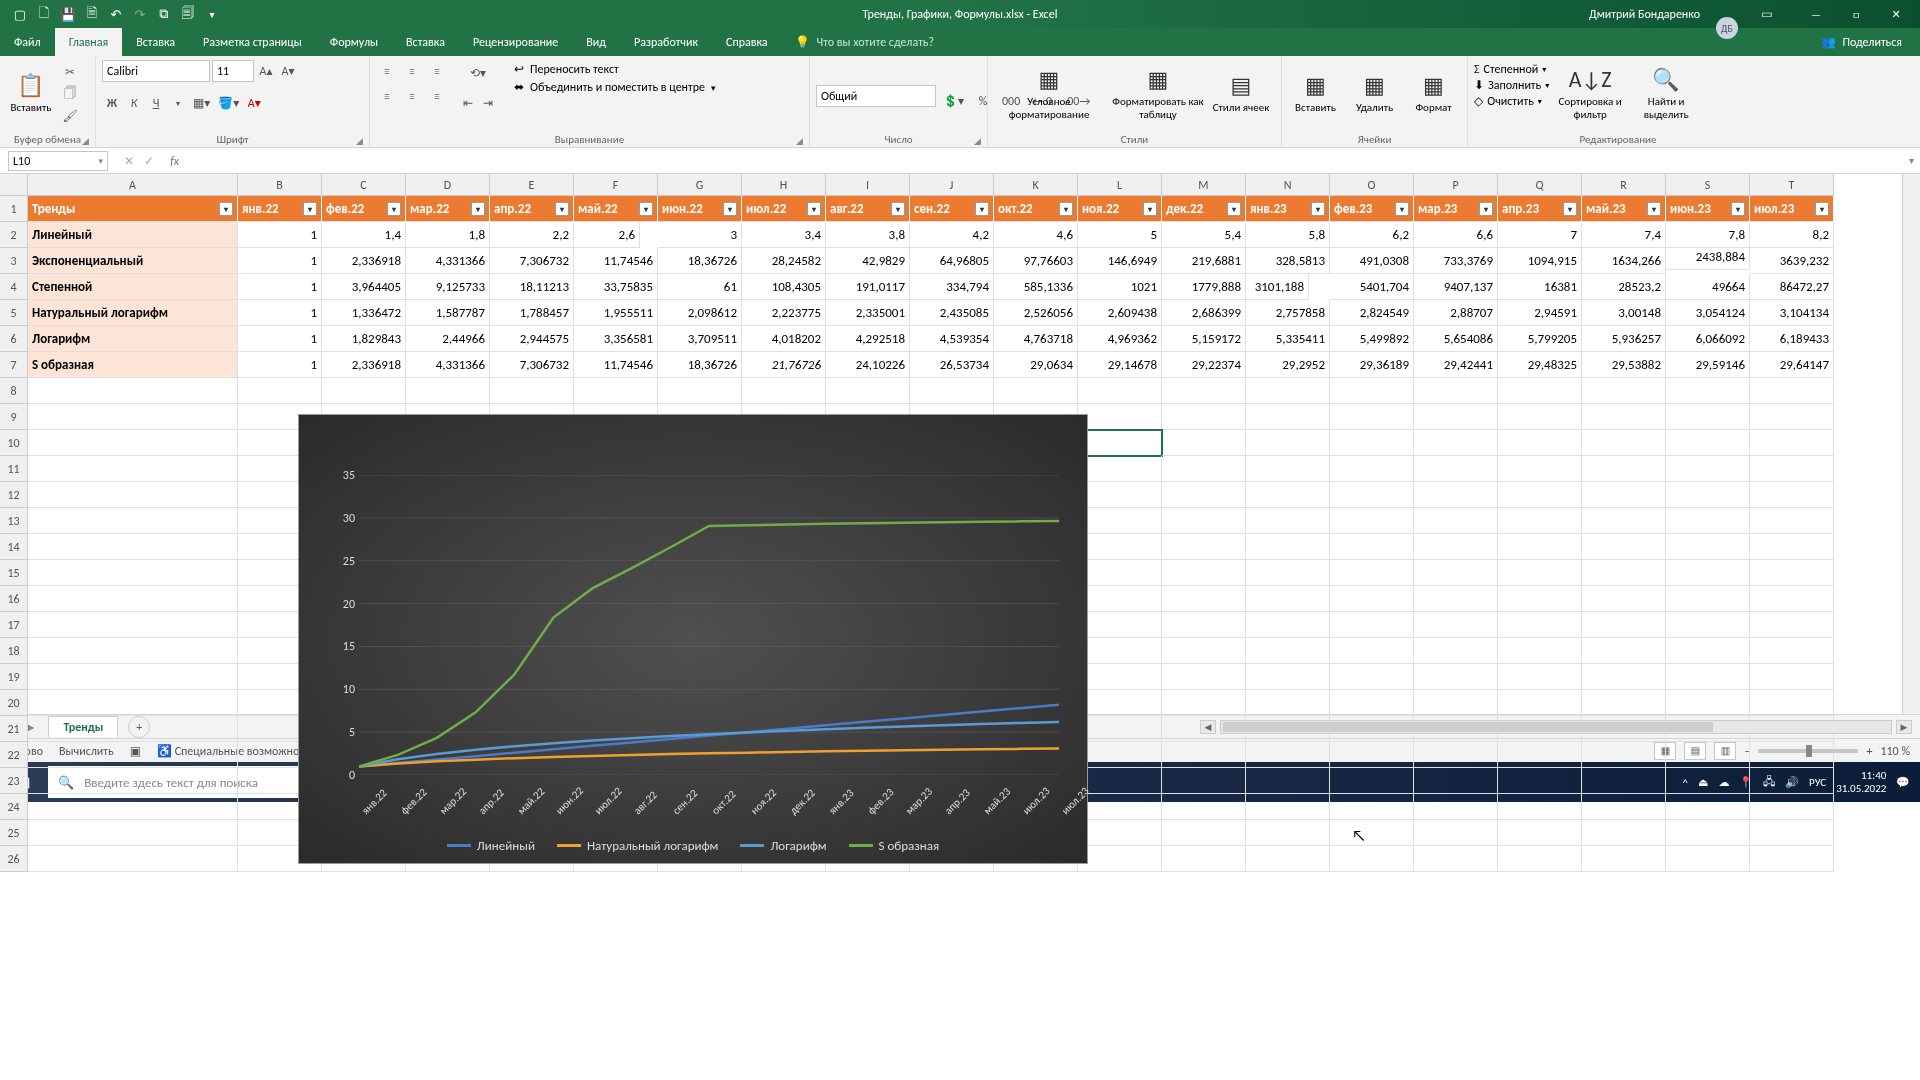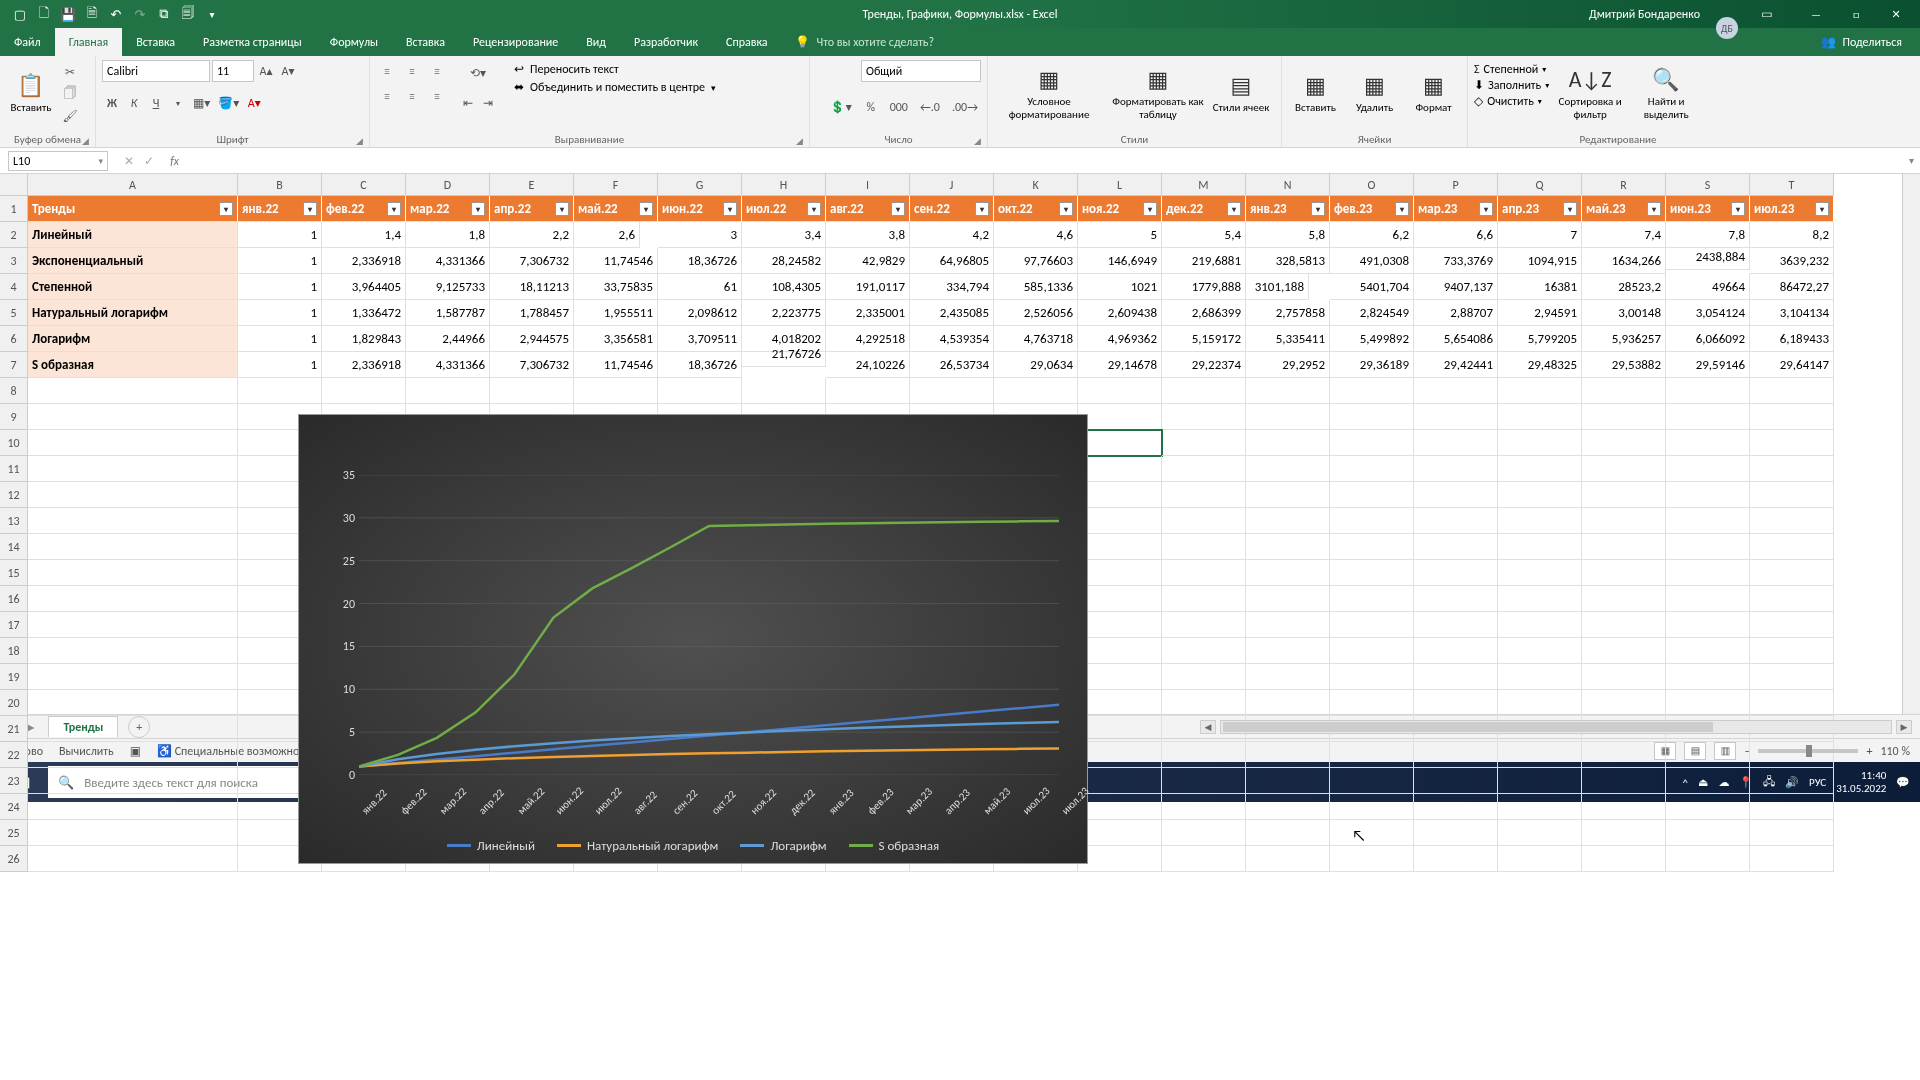--- a/index.html
+++ b/index.html
@@ -204,21 +204,21 @@
         <div class="line">
             <span>⬌</span>
             <span>Объединить и поместить в центре</span>
             <span style="font-size:9px">▾</span>
           </div>
       </div>
     </div>
     <div class="ribbon-group-label"><span>Выравнивание</span><span class="dlg">◢</span></div>
   </div>
   <div class="ribbon-group" style="width:178px">
-    <div class="ribbon-group-body" style="flex-direction:column;align-items:flex-end">
+    <div class="ribbon-group-body" style="flex-direction:row;align-items:center">
       <input class="num-select" value="Общий" style="">
       <div class="num-row2">
         <span class="toolbar-btn">💲▾</span>
         <span class="toolbar-btn">%</span>
         <span class="toolbar-btn">000</span>
         <span class="toolbar-btn">←.0</span>
         <span class="toolbar-btn">.00→</span>
       </div>
     </div>
     <div class="ribbon-group-label"><span>Число</span><span class="dlg">◢</span></div>
@@ -536,21 +536,21 @@
       <div class="cell num" style="left: 1554px; top: 130px; width: 84px;">5,936257</div>
       <div class="cell num" style="left: 1638px; top: 130px; width: 84px;">6,066092</div>
       <div class="cell num" style="left: 1722px; top: 130px; width: 84px;">6,189433</div>
       <div class="cell lbl" style="left: 0px; top: 156px; width: 210px;">S образная</div>
       <div class="cell num" style="left: 210px; top: 156px; width: 84px;">1</div>
       <div class="cell num" style="left: 294px; top: 156px; width: 84px;">2,336918</div>
       <div class="cell num" style="left: 378px; top: 156px; width: 84px;">4,331366</div>
       <div class="cell num" style="left: 462px; top: 156px; width: 84px;">7,306732</div>
       <div class="cell num" style="left: 546px; top: 156px; width: 84px;">11,74546</div>
       <div class="cell num" style="left: 630px; top: 156px; width: 84px;">18,36726</div>
-      <div class="cell num" style="left: 714px; top: 145px; width: 84px;">21,76726</div>
+      <div class="cell num" style="left: 714px; top: 156px; width: 84px; font-style: italic;">21,76726</div>
       <div class="cell num" style="left: 798px; top: 156px; width: 84px;">24,10226</div>
       <div class="cell num" style="left: 882px; top: 156px; width: 84px;">26,53734</div>
       <div class="cell num" style="left: 966px; top: 156px; width: 84px;">29,0634</div>
       <div class="cell num" style="left: 1050px; top: 156px; width: 84px;">29,14678</div>
       <div class="cell num" style="left: 1134px; top: 156px; width: 84px;">29,22374</div>
       <div class="cell num" style="left: 1218px; top: 156px; width: 84px;">29,2952</div>
       <div class="cell num" style="left: 1302px; top: 156px; width: 84px;">29,36189</div>
       <div class="cell num" style="left: 1386px; top: 156px; width: 84px;">29,42441</div>
       <div class="cell num" style="left: 1470px; top: 156px; width: 84px;">29,48325</div>
       <div class="cell num" style="left: 1554px; top: 156px; width: 84px;">29,53882</div>

